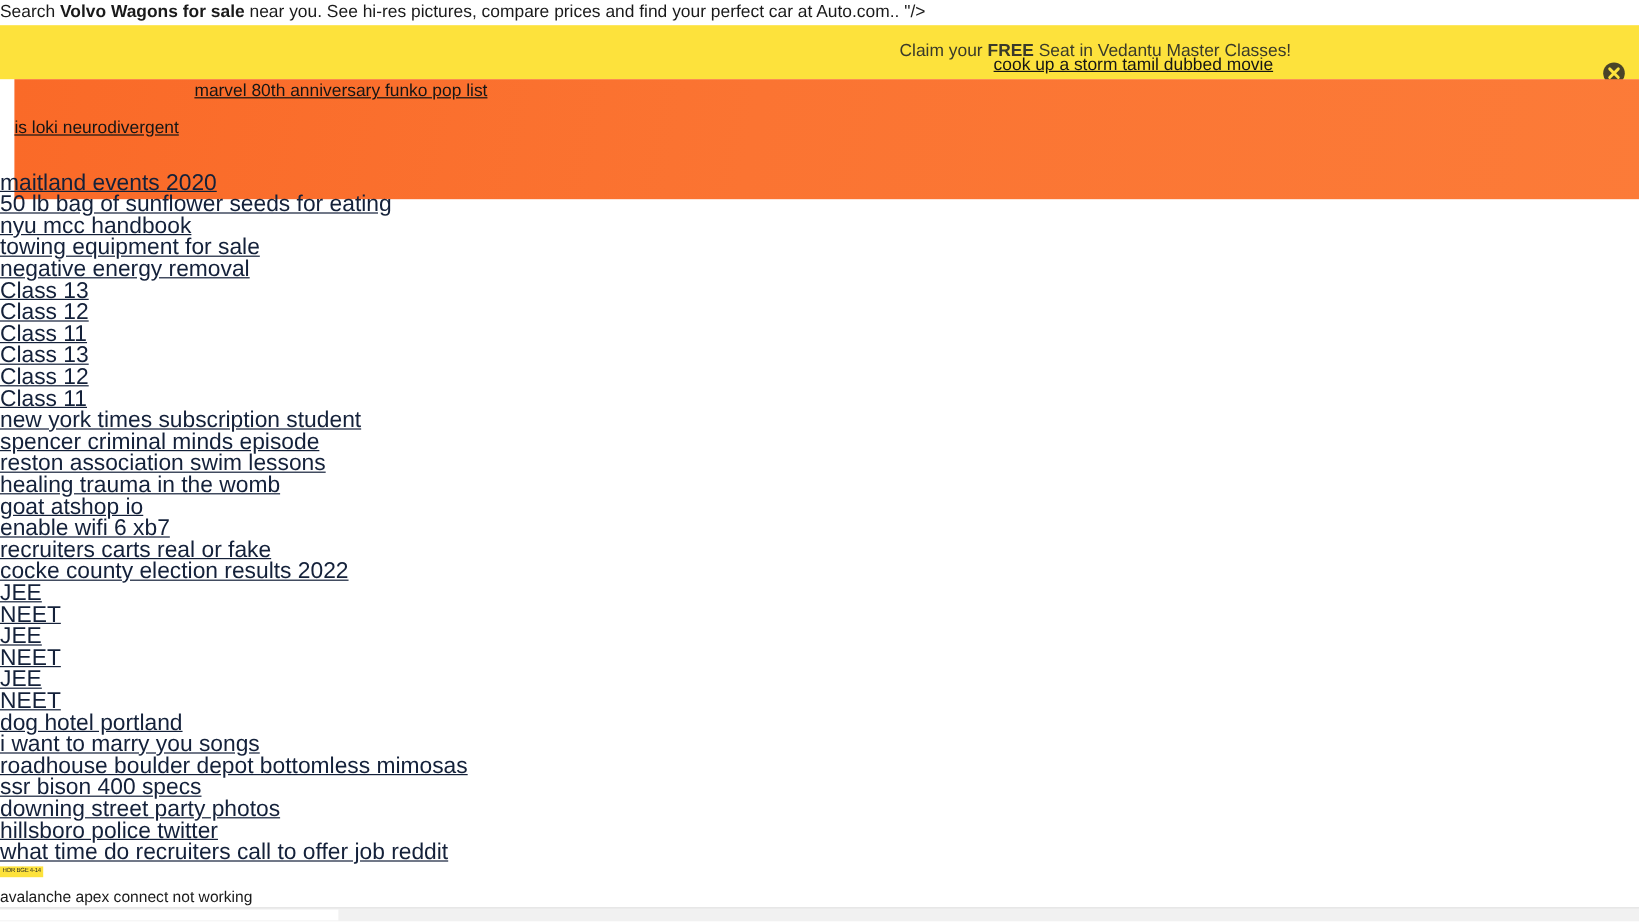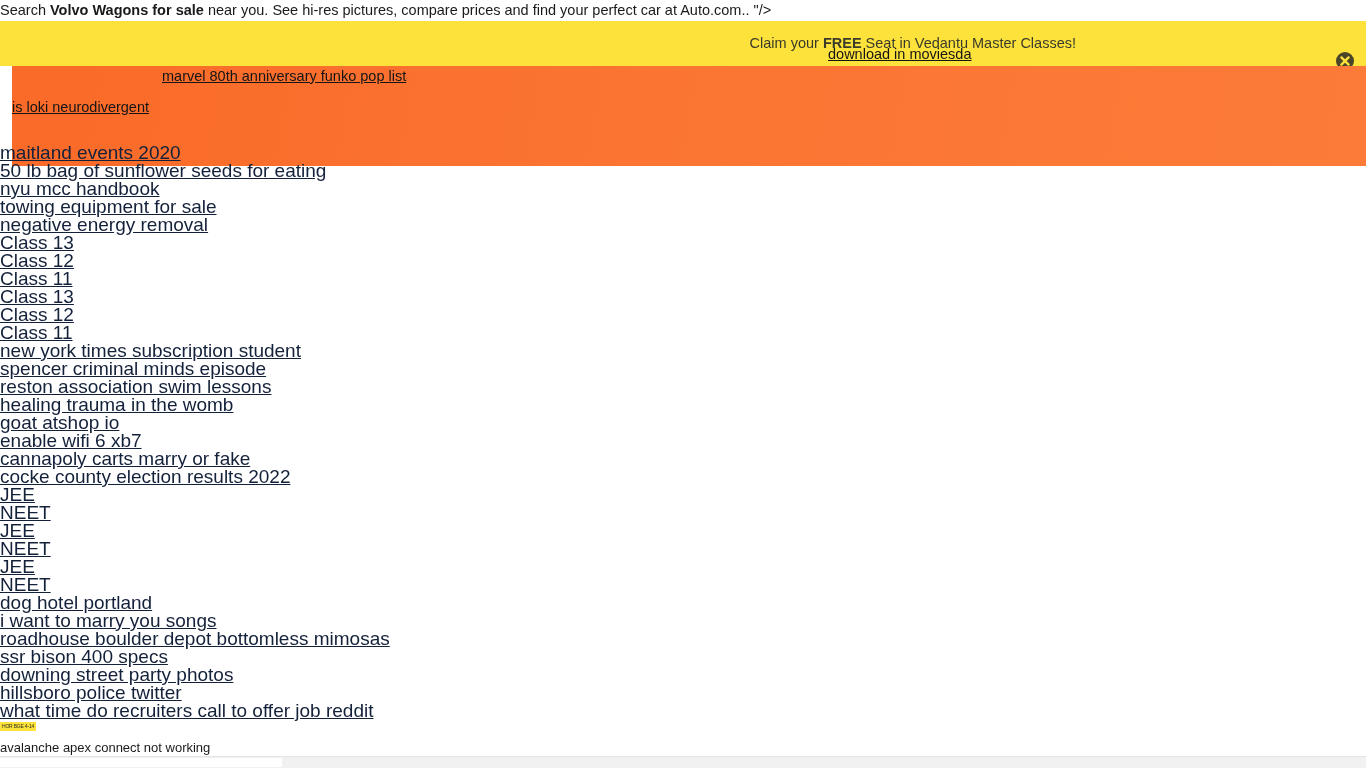--- a/index.html
+++ b/index.html
@@ -184,20 +184,21 @@
   <div class="meta-line">
     <span>Search </span><b>Volvo Wagons for sale</b><span> near you. See hi-res pictures, compare prices and find your perfect car at Auto.com.. "/&gt;</span>
   </div>
 
   <div class="promo-banner">
     <div class="promo-banner-text">
       <span>Claim your </span><b>FREE</b><span> Seat in Vedantu Master Classes!</span>
     </div>
 
     <div class="promo-banner-link">
+      <span>cook up a storm tamil dubbed movie</span>
       <span>download in moviesda</span>
     </div>
 
     <div class="promo-close">
       <svg width="20" height="20" viewBox="0 0 20 20" aria-hidden="true">
         <circle cx="10" cy="10" r="9" fill="#4a4429"></circle>
         <path d="M6.4 6.4 L13.6 13.6 M13.6 6.4 L6.4 13.6" stroke="#fde23c" stroke-width="2.4" stroke-linecap="round"></path>
       </svg>
     </div>
   </div>
@@ -218,21 +219,21 @@
       <a href="#">Class 11</a>
       <a href="#">Class 13</a>
       <a href="#">Class 12</a>
       <a href="#">Class 11</a>
       <a href="#">new york times subscription student</a>
       <a href="#">spencer criminal minds episode</a>
       <a href="#">reston association swim lessons</a>
       <a href="#">healing trauma in the womb</a>
       <a href="#">goat atshop io</a>
       <a href="#">enable wifi 6 xb7</a>
-      <a href="#">cannapoly carts marry or fake</a>
+      <a href="#">recruiters carts real or fake</a>
       <a href="#">cocke county election results 2022</a>
       <a href="#">JEE</a>
       <a href="#">NEET</a>
       <a href="#">JEE</a>
       <a href="#">NEET</a>
       <a href="#">JEE</a>
       <a href="#">NEET</a>
       <a href="#">dog hotel portland</a>
       <a href="#">i want to marry you songs</a>
       <a href="#">roadhouse boulder depot bottomless mimosas</a>

